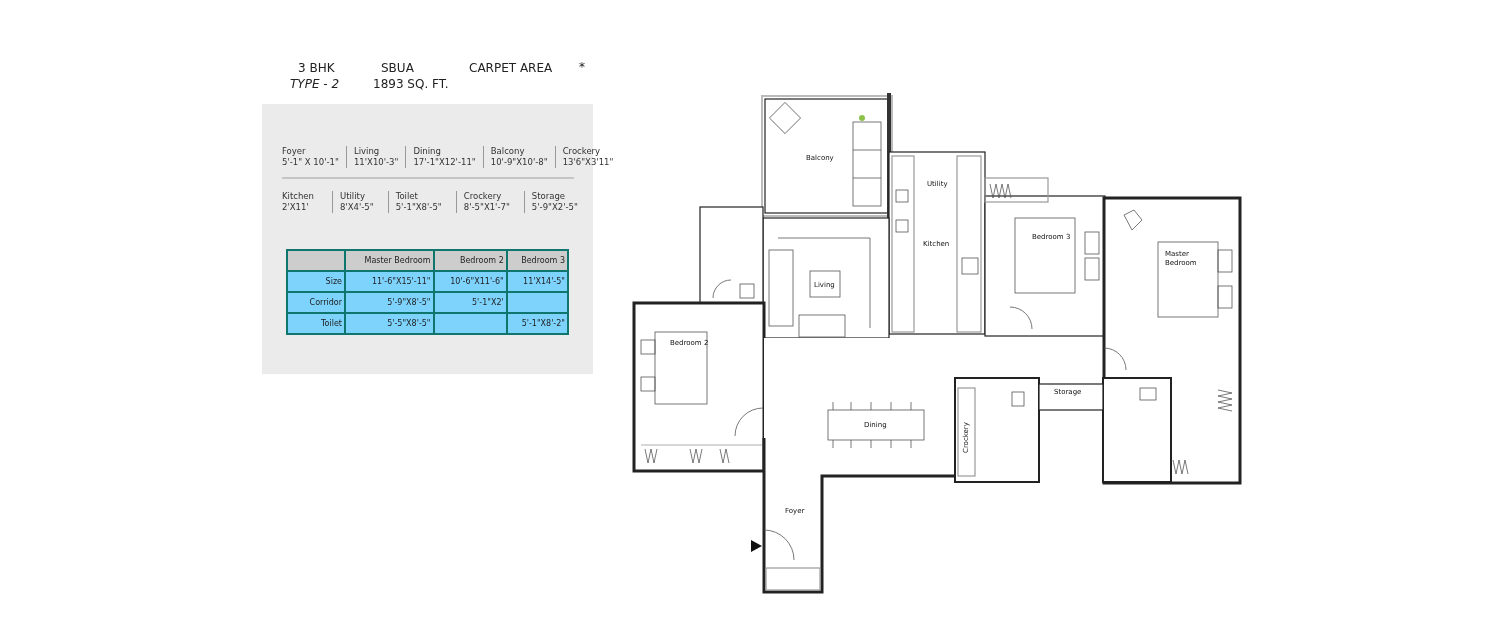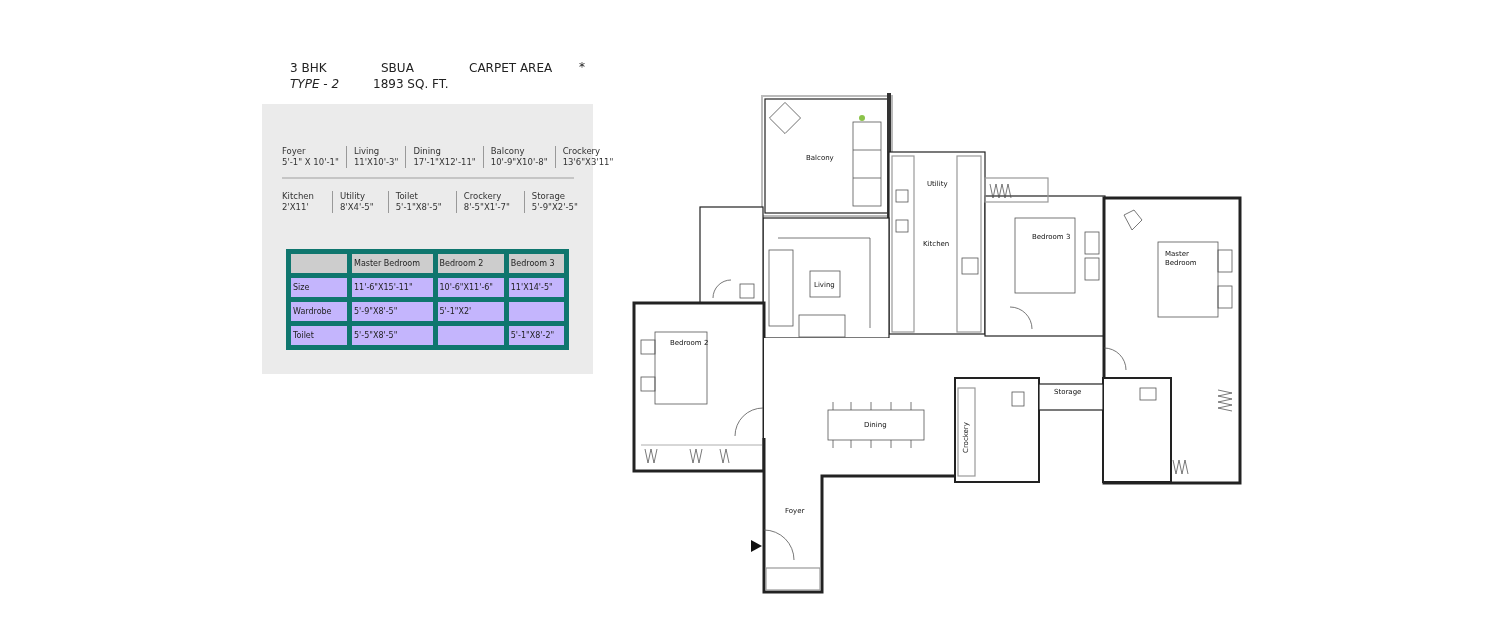--- a/index.html
+++ b/index.html
@@ -6,31 +6,31 @@
   body { width: 1500px; height: 625px; position: relative; overflow: hidden; font-family: "DejaVu Sans", sans-serif; color: #222; }
   .header { position: absolute; left: 290px; top: 60px; font-size: 12px; line-height: 16px; color: #222; }
   .header .col { position: absolute; top: 0; white-space: nowrap; }
   .header .star { position: absolute; top: -1px; left: 289px; font-size: 12px; }
   .panel { position: absolute; left: 262px; top: 104px; width: 331px; height: 270px; background: #ebebeb; }
   .dims-row { position: absolute; left: 20px; display: flex; font-size: 8.5px; line-height: 11px; color: #333; }
   .dim { padding: 0 7px; border-left: 1px solid #999; white-space: nowrap; }
   .dim:first-child { border-left: none; padding-left: 0; }
   .divider { position: absolute; left: 20px; top: 73px; width: 292px; height: 2px; background: #c5c5c5; }
   table.bedrooms { position: absolute; left: 24px; top: 145px; border-collapse: collapse; font-size: 8px; color: #222; width: 283px; }
-  table.bedrooms th, table.bedrooms td { border: 5px solid #0f766e; height: 19px; text-align: left; font-weight: normal; padding: 0 2px; }
+  table.bedrooms th, table.bedrooms td { border: 2px solid #0f766e; height: 19px; text-align: right; font-weight: normal; padding: 0 2px; }
   table.bedrooms th { background: #cdcdcd; }
-  table.bedrooms td { background: #c4b5fd; }
+  table.bedrooms td { background: #7dd3fc; }
   .plan { position: absolute; left: 0; top: 0; }
   .plan text { font-family: "DejaVu Sans", sans-serif; font-size: 7px; fill: #111; }
 </style>
 </head>
 <body>
 
 <div class="header">
-  <span class="col" style="left:0;">3 BHK</span>
+  <span class="col" style="left:8px;">3 BHK</span>
   <span class="col" style="left:0; top:16px;font-style:italic;">TYPE - 2</span>
   <span class="col" style="left:91px;">SBUA</span>
   <span class="col" style="left:83px; top:16px;">1893 SQ. FT.</span>
   <span class="col" style="left:179px;">CARPET AREA</span>
   <span class="col" style="left:191px; top:16px;margin-top:34px;">1431 SQ. FT.</span>
   <span class="star">*</span>
 </div>
 
 <div class="panel">
   <div class="dims-row" style="top:42px;">
@@ -87,21 +87,21 @@
       <th>Bedroom 2</th>
       <th>Bedroom 3</th>
     </tr>
     <tr>
       <td>Size</td>
       <td>11'-6"X15'-11"</td>
       <td>10'-6"X11'-6"</td>
       <td>11'X14'-5"</td>
     </tr>
     <tr>
-      <td>Wardrobe</td>
+      <td>Corridor</td>
       <td>5'-9"X8'-5"</td>
       <td>5'-1"X2'</td>
       <td></td>
     </tr>
     <tr>
       <td>Toilet</td>
       <td>5'-5"X8'-5"</td>
       <td></td>
       <td>5'-1"X8'-2"</td>
     </tr>

